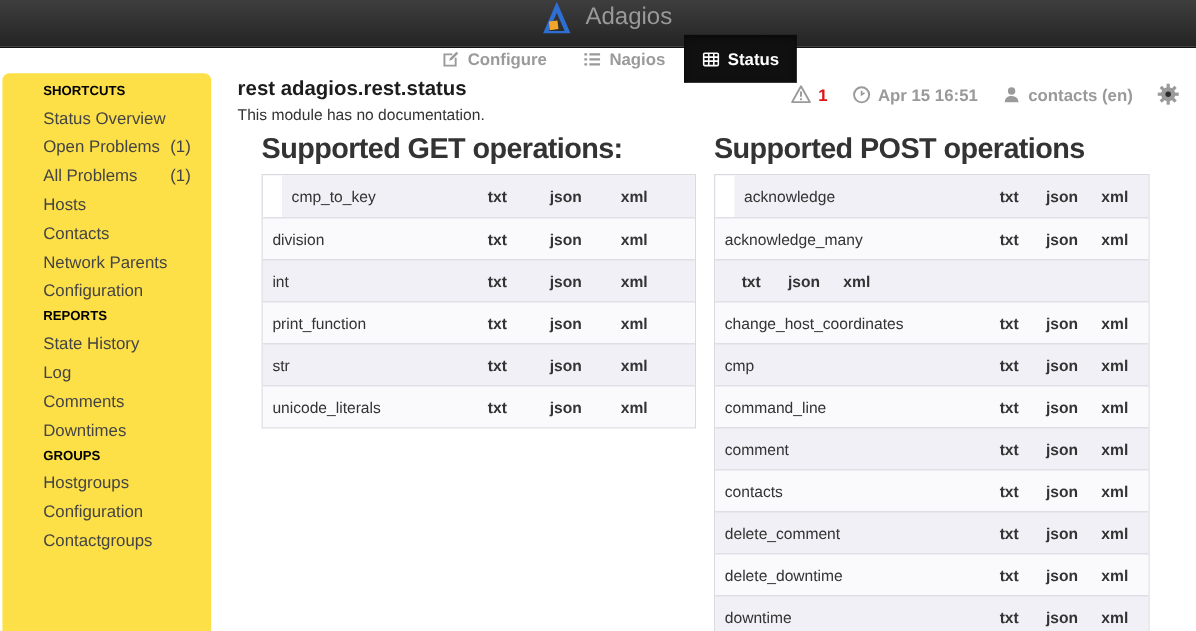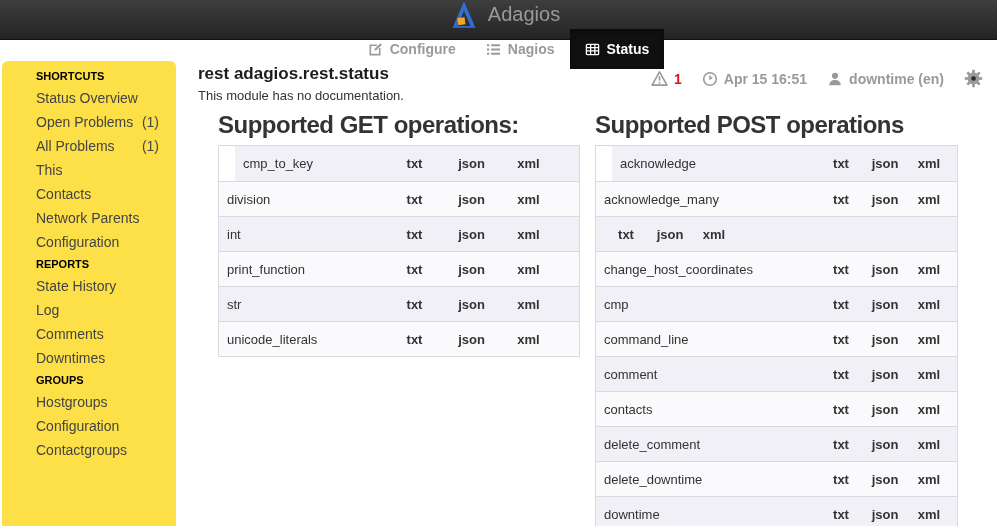--- a/index.html
+++ b/index.html
@@ -125,21 +125,21 @@
           <circle cx="8" cy="8" r="6.3" fill="none" stroke="#9a9a9a" stroke-width="1.6"></circle>
           <path d="M8 4.6 V8 L10.4 6.4" fill="none" stroke="#9a9a9a" stroke-width="1.4"></path>
         </svg>
         <span>Apr 15 16:51</span>
       </div>
       <div class="nav-status">
         <svg width="16" height="16" viewBox="0 0 16 16">
           <circle cx="8" cy="4.8" r="3.1" fill="#9a9a9a"></circle>
           <path d="M2.3 14.2 C2.3 10.6 5 9 8 9 C11 9 13.7 10.6 13.7 14.2 Z" fill="#9a9a9a"></path>
         </svg>
-        <span>downtime (en)</span>
+        <span>contacts (en)</span>
       </div>
       <div class="gear-btn">
         <svg width="19" height="19" viewBox="0 0 20 20">
           <g fill="#9a9a9a">
             <rect x="8.6" y="0.8" width="2.8" height="4"></rect>
             <rect x="8.6" y="0.8" width="2.8" height="4" transform="rotate(45 10 10)"></rect>
             <rect x="8.6" y="0.8" width="2.8" height="4" transform="rotate(90 10 10)"></rect>
             <rect x="8.6" y="0.8" width="2.8" height="4" transform="rotate(135 10 10)"></rect>
             <rect x="8.6" y="0.8" width="2.8" height="4" transform="rotate(180 10 10)"></rect>
             <rect x="8.6" y="0.8" width="2.8" height="4" transform="rotate(225 10 10)"></rect>
@@ -161,21 +161,21 @@
         </div>
         <div class="side-item">
           <span class="side-label">Open Problems</span>
           <span class="count">(1)</span>
         </div>
         <div class="side-item">
           <span class="side-label">All Problems</span>
           <span class="count">(1)</span>
         </div>
         <div class="side-item">
-          <span class="side-label">This</span>
+          <span class="side-label">Hosts</span>
         </div>
         <div class="side-item">
           <span class="side-label">Contacts</span>
         </div>
         <div class="side-item">
           <span class="side-label">Network Parents</span>
         </div>
         <div class="side-item">
           <span class="side-label">Configuration</span>
         </div>

